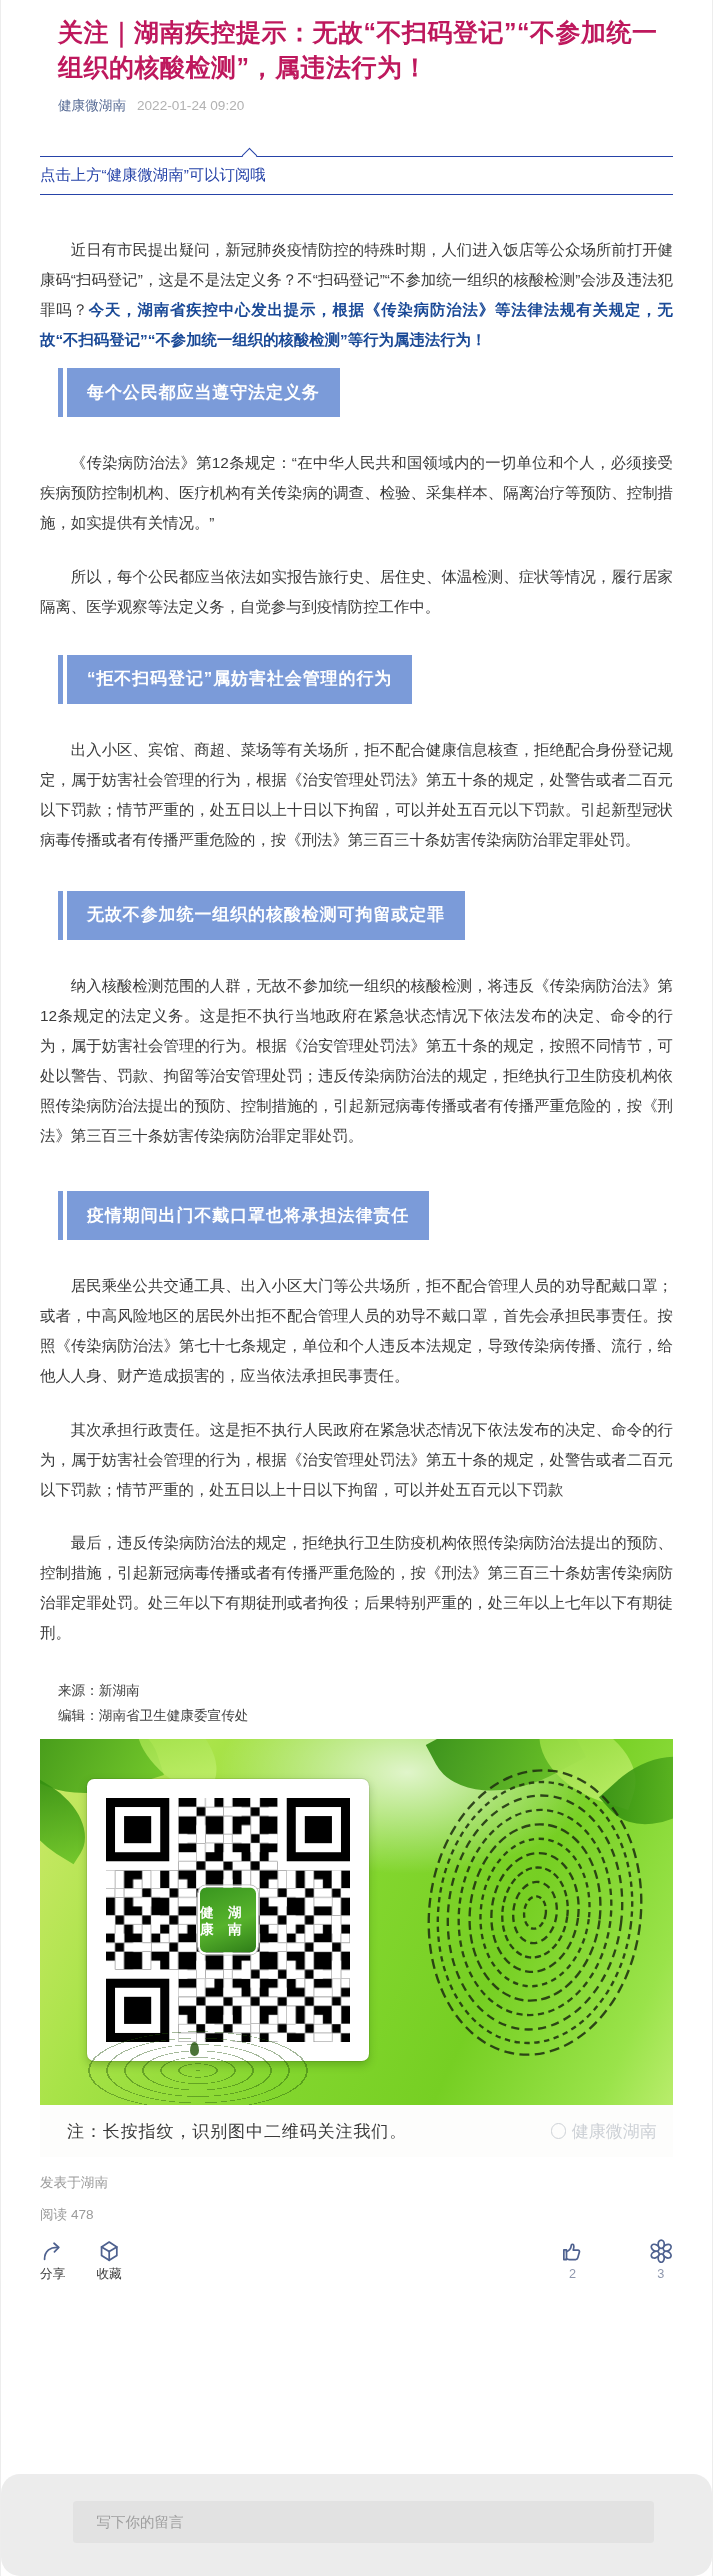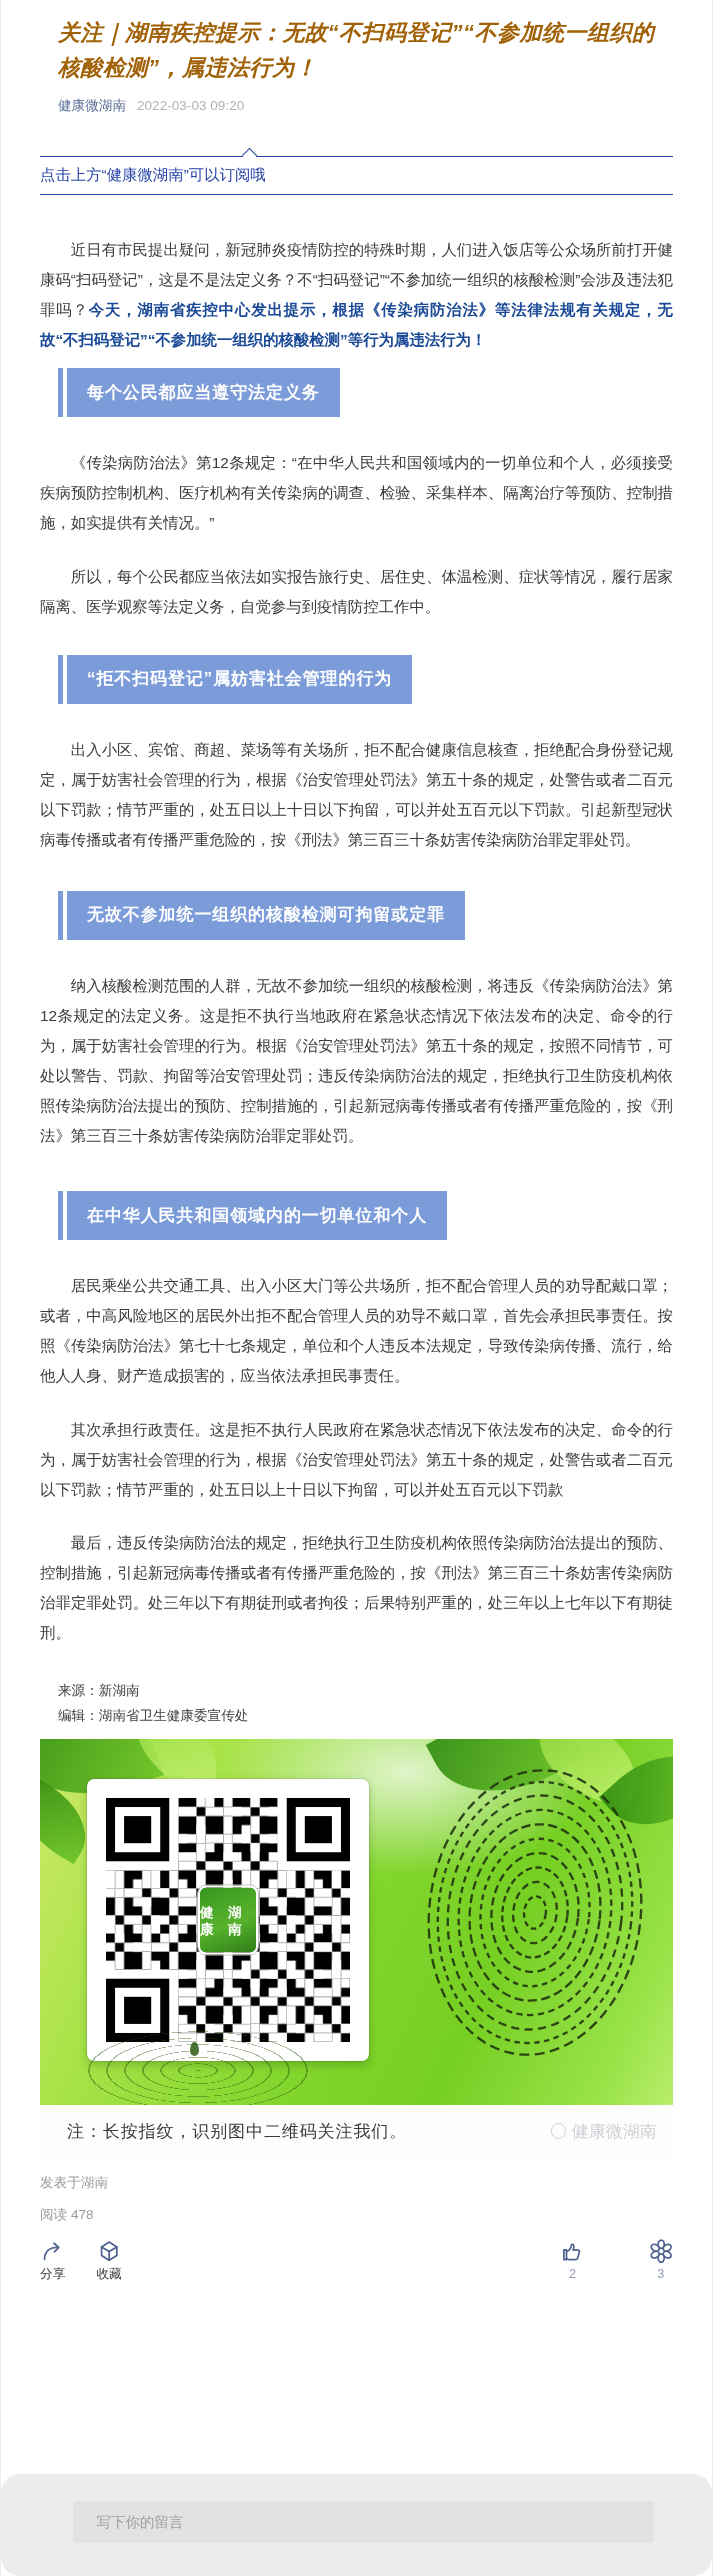--- a/index.html
+++ b/index.html
@@ -3,22 +3,22 @@
 <meta charset="utf-8">
 <style>
   html,body{margin:0;padding:0;}
   body{
     width:713px;height:2576px;overflow:hidden;background:#ffffff;
     font-family:"Liberation Sans","DejaVu Sans",sans-serif;
     display:flex;flex-direction:column;
     border-left:0.9px solid #ededed;border-right:0.9px solid #ededed;box-sizing:border-box;
   }
   .article-title{
-    margin:14.5px 36px 0 57px;font-size:22px;font-weight:bold;color:#a16207;
-    line-height:35px;letter-spacing:0.5px;font-style:italic;
+    margin:14.5px 36px 0 57px;font-size:25px;font-weight:bold;color:#be185d;
+    line-height:35px;letter-spacing:0.5px;
   }
   .meta-row{margin:11.8px 36px 0 57px;font-size:13.6px;line-height:19px;display:flex;gap:11px;align-items:center;}
   .account-name{color:#576b95;}
   .pub-date{color:#b2b2b2;}
   .subscribe-banner{
     position:relative;margin:41px 39px 0 39px;
     border-top:1.8px solid #2643a8;border-bottom:1.8px solid #2643a8;
     padding:5.4px 0 8.1px 0;
   }
   .subscribe-banner .caret{
@@ -100,21 +100,21 @@
     padding-left:23.5px;font-size:14.5px;color:#9e9e9e;
   }
 </style>
 </head>
 <body>
 
 <h1 class="article-title">关注｜湖南疾控提示：无故“不扫码登记”“不参加统一组织的核酸检测”，属违法行为！</h1>
 
 <div class="meta-row">
   <span class="account-name">健康微湖南</span>
-  <span class="pub-date">2022-03-03 09:20</span>
+  <span class="pub-date">2022-01-24 09:20</span>
 </div>
 
 <div class="subscribe-banner">
   <span class="caret"></span>
   <div class="banner-text">点击上方“健康微湖南”可以订阅哦</div>
 </div>
 
 <p class="para first"><span>近日有市民提出疑问，新冠肺炎疫情防控的特殊时期，人们进入饭店等公众场所前打开健康码“扫码登记”，这是不是法定义务？不“扫码登记”“不参加统一组织的核酸检测”会涉及违法犯罪吗？</span><span class="highlight">今天，湖南省疾控中心发出提示，根据《传染病防治法》等法律法规有关规定，无故“不扫码登记”“不参加统一组织的核酸检测”等行为属违法行为！</span></p>
 
 <div class="section-header sh1">
@@ -134,21 +134,21 @@
 
 <div class="section-header sh3">
   <div class="bar"></div>
   <div class="box">无故不参加统一组织的核酸检测可拘留或定罪</div>
 </div>
 
 <p class="para p-after-h">纳入核酸检测范围的人群，无故不参加统一组织的核酸检测，将违反《传染病防治法》第12条规定的法定义务。这是拒不执行当地政府在紧急状态情况下依法发布的决定、命令的行为，属于妨害社会管理的行为。根据《治安管理处罚法》第五十条的规定，按照不同情节，可处以警告、罚款、拘留等治安管理处罚；违反传染病防治法的规定，拒绝执行卫生防疫机构依照传染病防治法提出的预防、控制措施的，引起新冠病毒传播或者有传播严重危险的，按《刑法》第三百三十条妨害传染病防治罪定罪处罚。</p>
 
 <div class="section-header sh4">
   <div class="bar"></div>
-  <div class="box">在中华人民共和国领域内的一切单位和个人</div>
+  <div class="box">疫情期间出门不戴口罩也将承担法律责任</div>
 </div>
 
 <p class="para p-after-h">居民乘坐公共交通工具、出入小区大门等公共场所，拒不配合管理人员的劝导配戴口罩；或者，中高风险地区的居民外出拒不配合管理人员的劝导不戴口罩，首先会承担民事责任。按照《传染病防治法》第七十七条规定，单位和个人违反本法规定，导致传染病传播、流行，给他人人身、财产造成损害的，应当依法承担民事责任。</p>
 <p class="para">其次承担行政责任。这是拒不执行人民政府在紧急状态情况下依法发布的决定、命令的行为，属于妨害社会管理的行为，根据《治安管理处罚法》第五十条的规定，处警告或者二百元以下罚款；情节严重的，处五日以上十日以下拘留，可以并处五百元以下罚款</p>
 <p class="para">最后，违反传染病防治法的规定，拒绝执行卫生防疫机构依照传染病防治法提出的预防、控制措施，引起新冠病毒传播或者有传播严重危险的，按《刑法》第三百三十条妨害传染病防治罪定罪处罚。处三年以下有期徒刑或者拘役；后果特别严重的，处三年以上七年以下有期徒刑。</p>
 
 <div class="credits">
   <div>来源：新湖南</div>
   <div>编辑：湖南省卫生健康委宣传处</div>
 </div>

